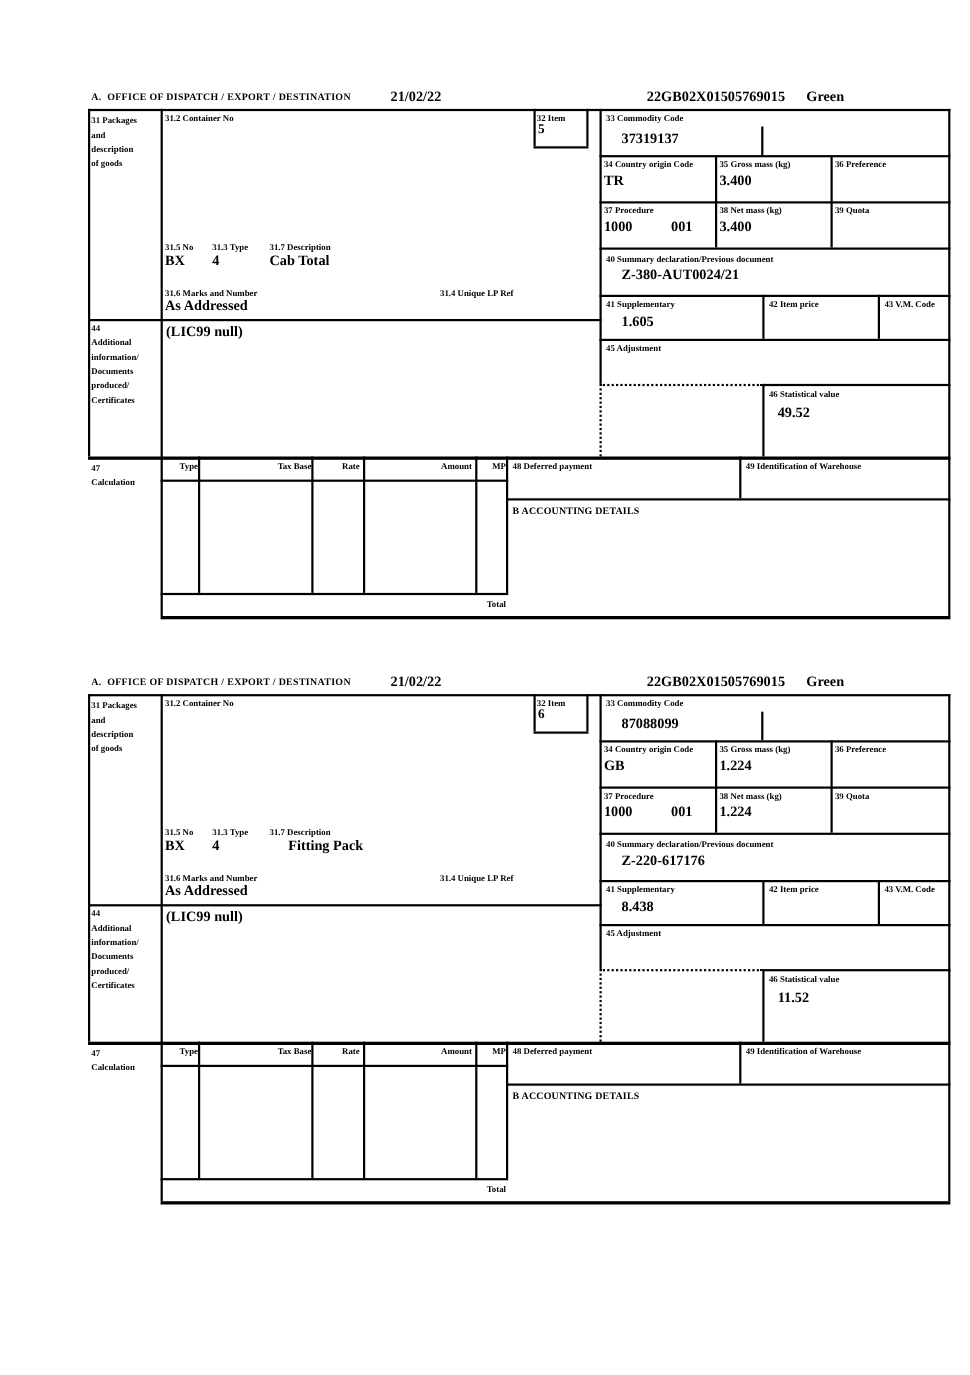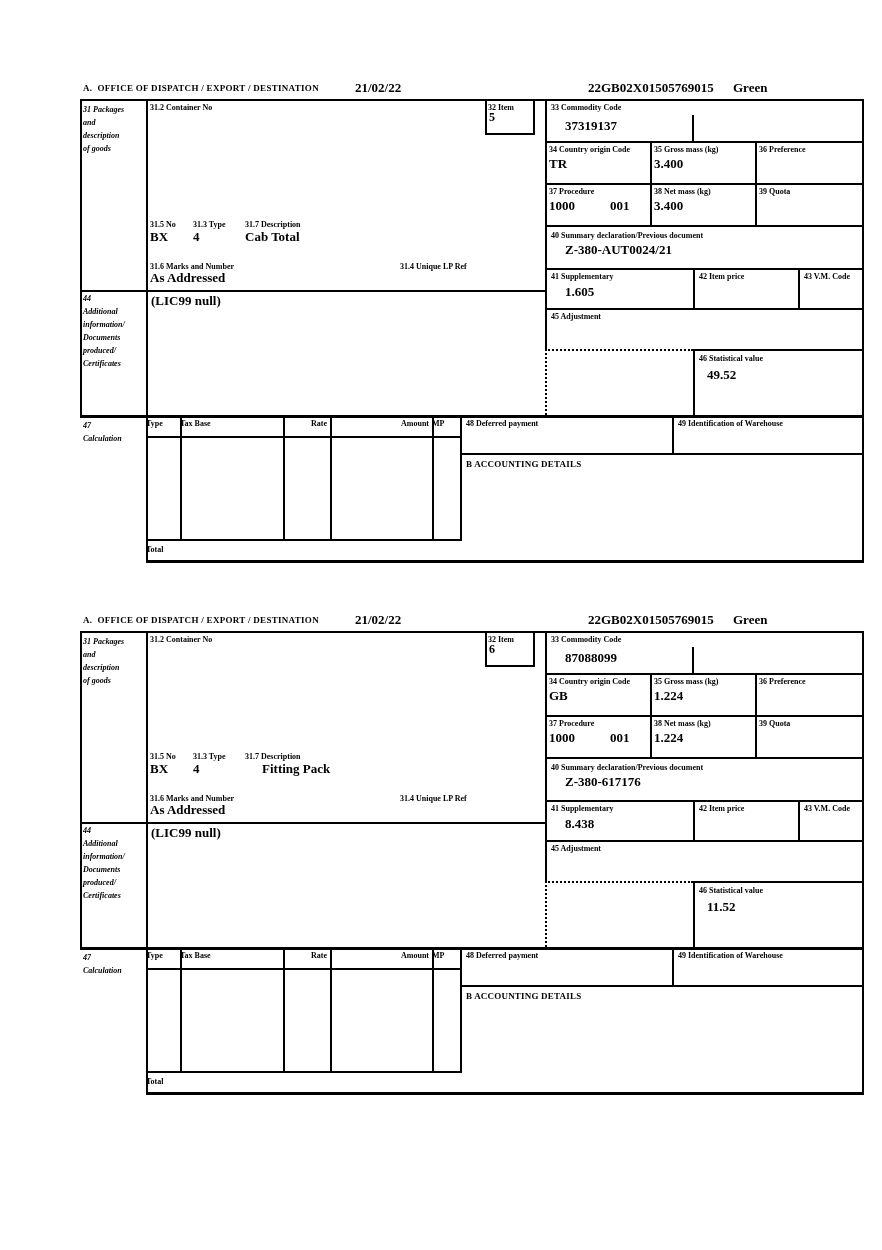--- a/index.html
+++ b/index.html
@@ -8,22 +8,22 @@
     width:882px; height:1250px; position:relative;
     font-family:"Liberation Serif", serif; color:#000;
   }
   .form { position:absolute; left:80px; width:784px; height:482px; }
   .hl { position:absolute; height:2px; background:#000; }
   .vl { position:absolute; width:2px; background:#000; }
   .hl.thick { height:3px; }
   .hd { position:absolute; height:0; border-top:2px dotted #000; }
   .vd { position:absolute; width:0; border-left:2px dotted #000; }
   .lbl { position:absolute; font-size:8px; font-weight:bold; line-height:10px; white-space:pre; }
-  .lbl.ml { white-space:pre-line; line-height:13px;font-style:italic; }
-  .lbl.ctr { text-align:left; }
+  .lbl.ml { white-space:pre-line; line-height:13px; }
+  .lbl.ctr { text-align:right; }
   .lbl.rgt { text-align:right; padding-right:3px; }
   .val { position:absolute; font-size:13px; font-weight:bold; white-space:pre; }
   .hdr-lbl { position:absolute; font-size:9px; font-weight:bold; letter-spacing:0.3px; white-space:pre; }
   .acct { position:absolute; font-size:9px; font-weight:bold; letter-spacing:0.2px; white-space:pre; }
 </style>
 </head>
 <body>
 
 <div id="page">
   <section class="form" style="top: 80px;">
@@ -219,21 +219,21 @@
     <div class="lbl" style="left:113px;top:140px;">31.3 Type</div>
     <div class="lbl" style="left:165px;top:140px;">31.7 Description</div>
     <div class="val" style="left:70px;top:149px;">BX</div>
     <div class="val" style="left:113px;top:149px;">4</div>
     <div class="val" style="left:182px;top:149px;">Fitting Pack</div>
     <div class="lbl" style="left:70px;top:182px;">31.6 Marks and Number</div>
     <div class="lbl" style="left:320px;top:182px;">31.4 Unique LP Ref</div>
     <div class="val" style="left:70px;top:190px;">As Addressed</div>
 
     <div class="lbl" style="left:471px;top:151px;">40 Summary declaration/Previous document</div>
-    <div class="val" style="left:485px;top:162px;">Z-380-617176</div>
+    <div class="val" style="left:485px;top:162px;">Z-220-617176</div>
     <div class="lbl" style="left:471px;top:192px;">41 Supplementary</div>
     <div class="val" style="left:485px;top:204px;">8.438</div>
     <div class="lbl" style="left:619px;top:192px;">42 Item price</div>
     <div class="lbl" style="left:724px;top:192px;">43 V.M. Code</div>
     <div class="lbl" style="left:471px;top:232px;">45 Adjustment</div>
     <div class="lbl" style="left:619px;top:274px;">46 Statistical value</div>
     <div class="val" style="left:627px;top:287px;">11.52</div>
 
     <div class="val" style="left:71px;top:213px;">(LIC99 null)</div>
 

